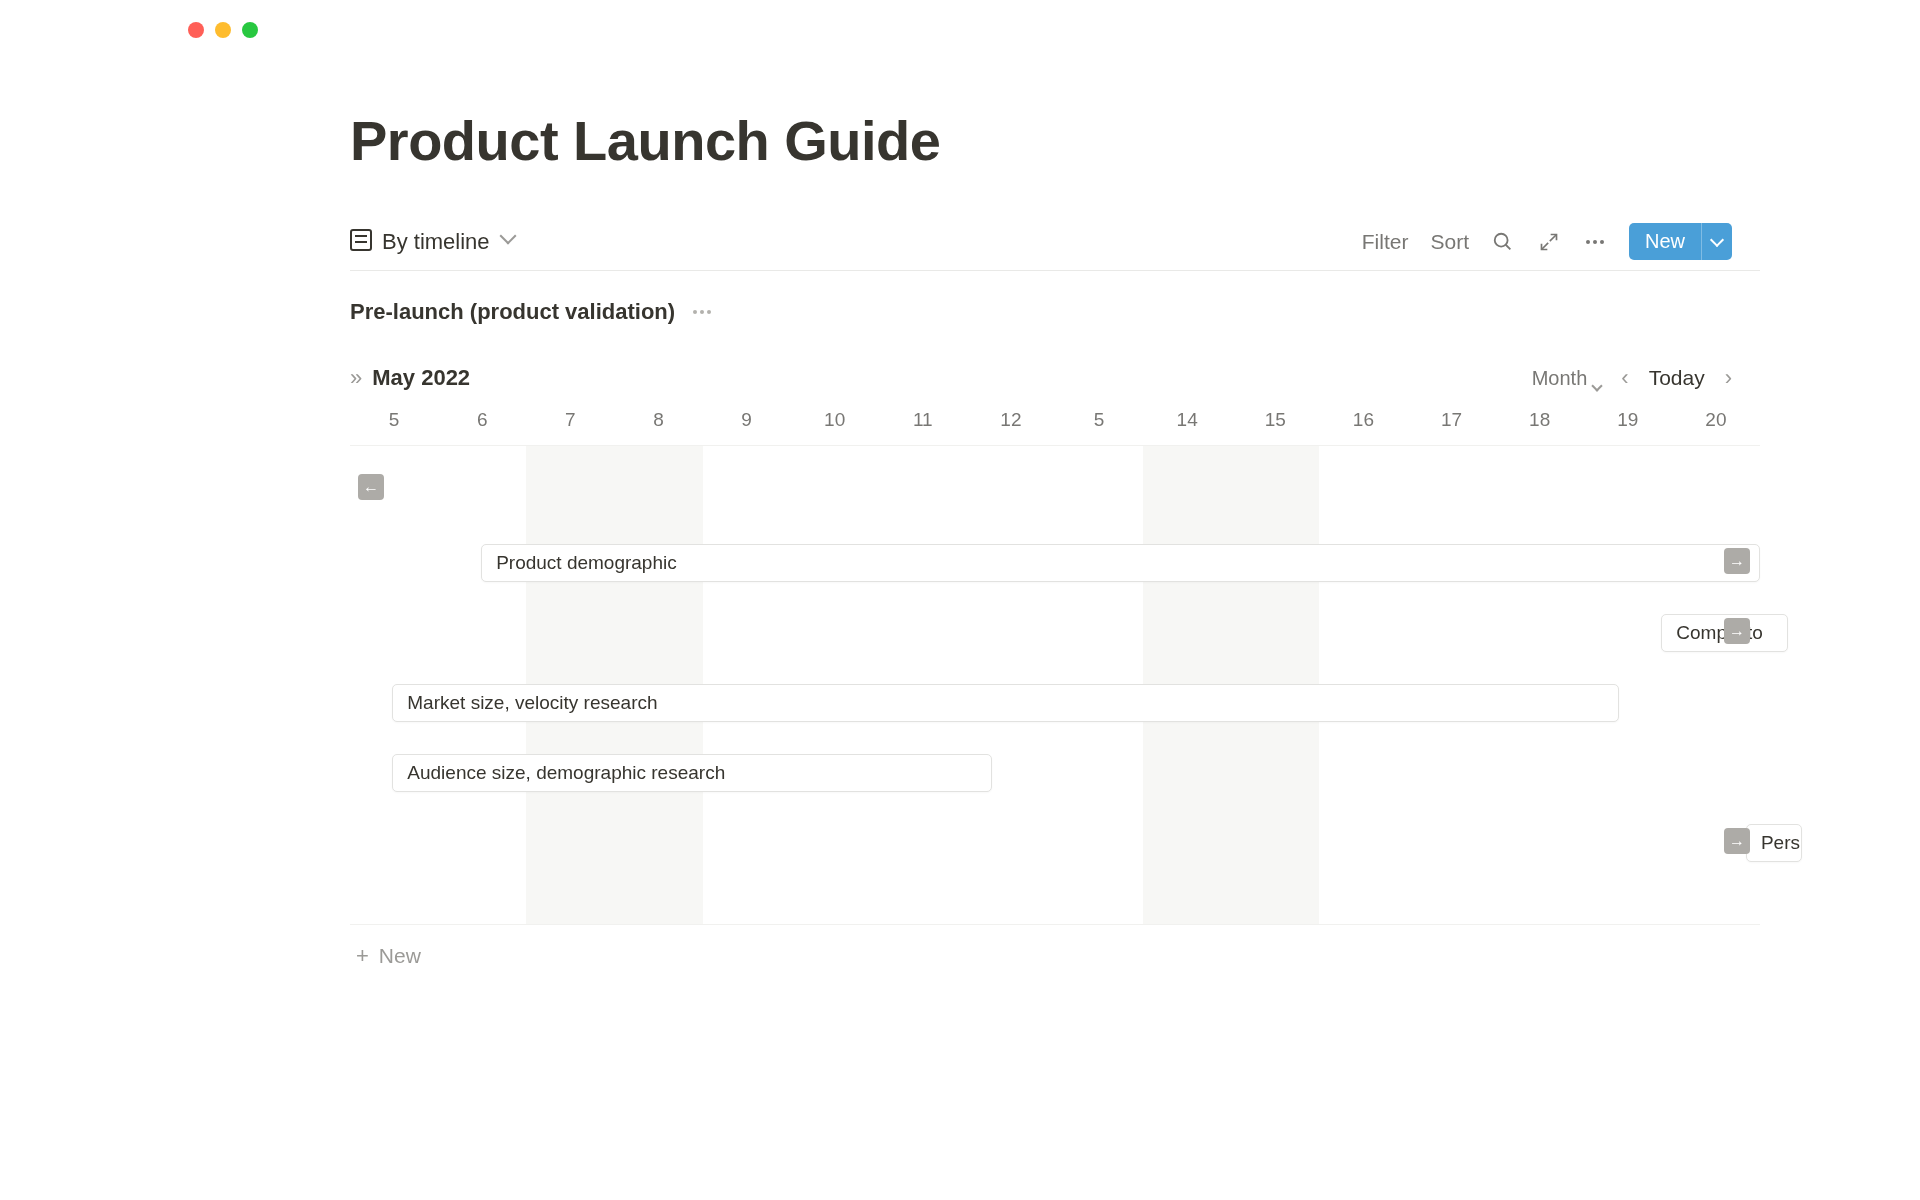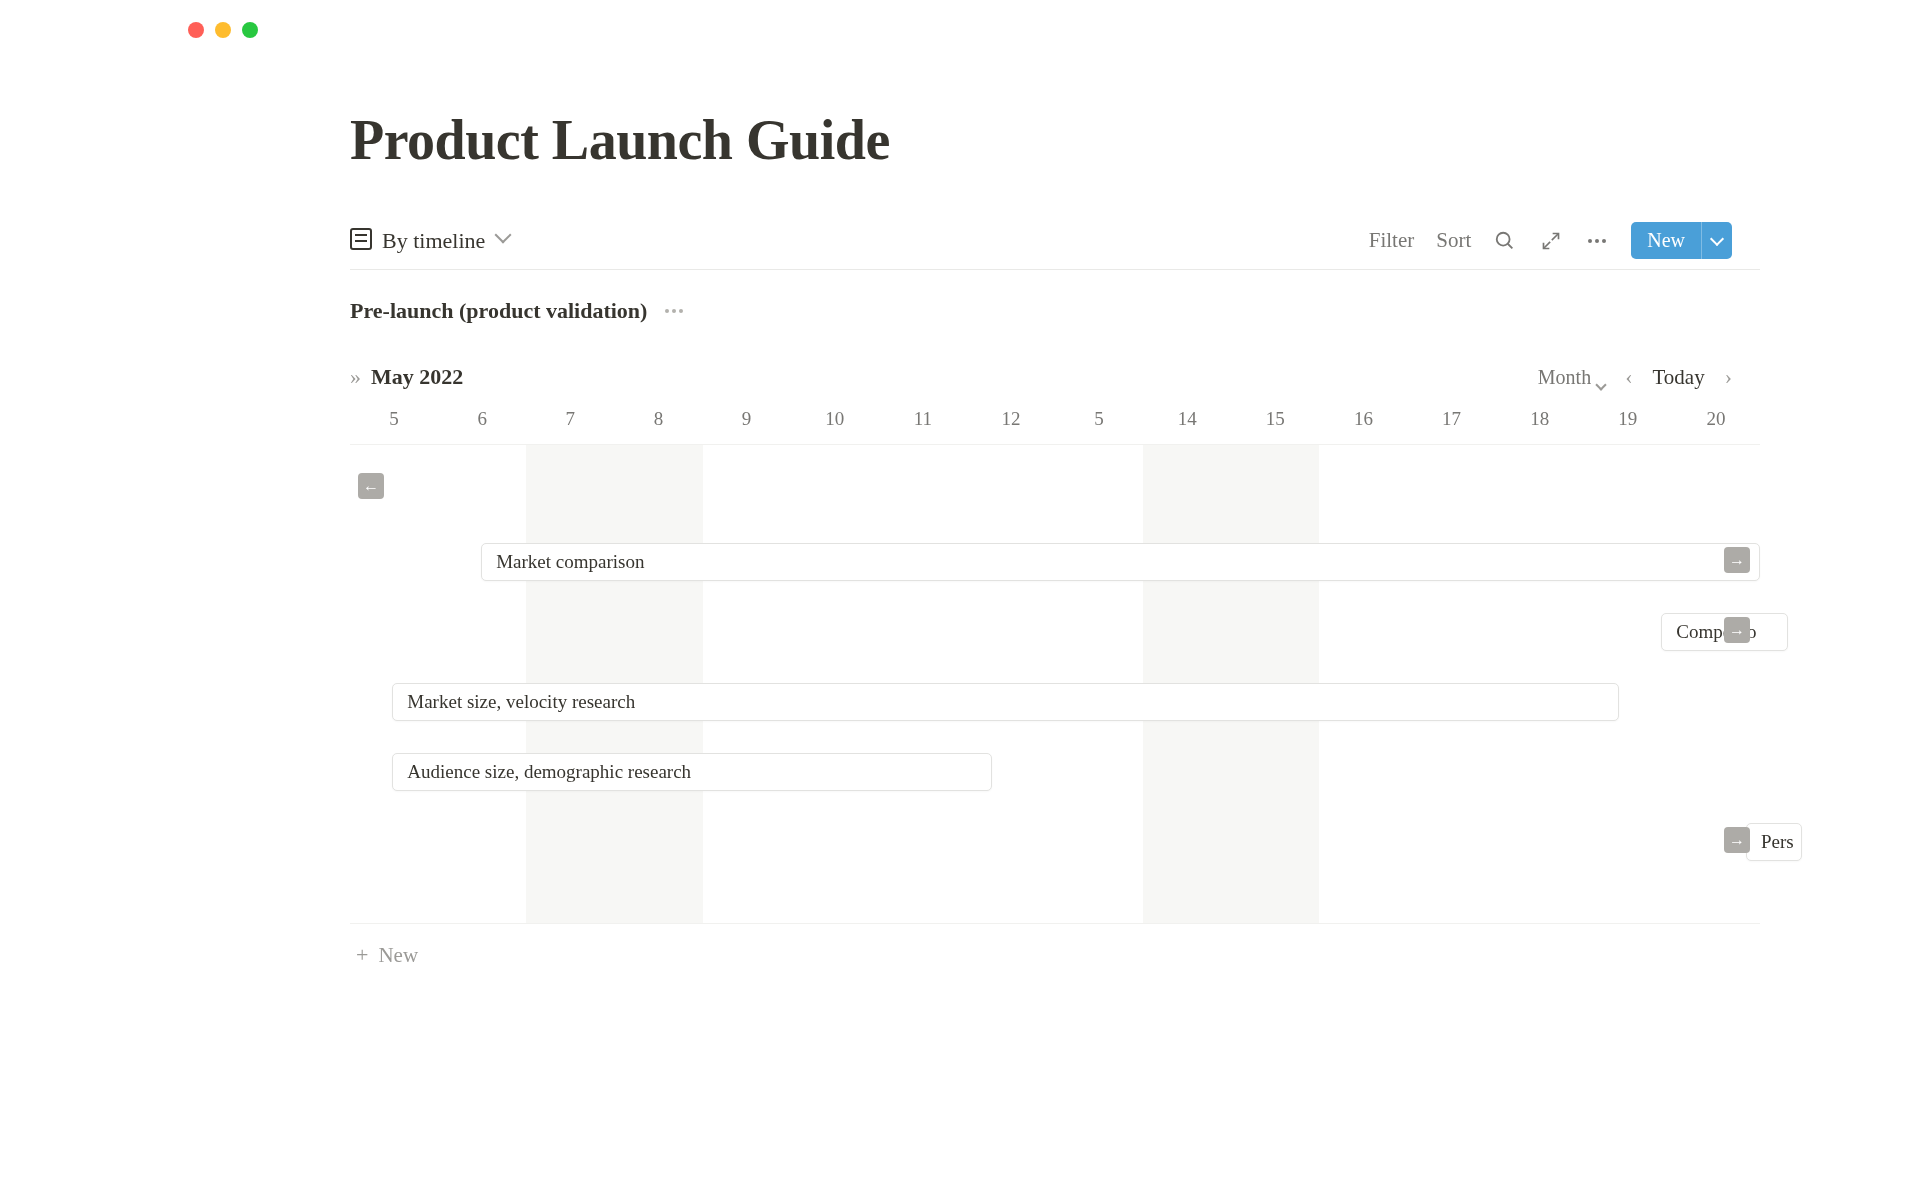--- a/index.html
+++ b/index.html
@@ -24,21 +24,20 @@
 .traffic-lights span {
   width: 16px; height: 16px; border-radius: 50%;
 }
 .tl-red { background: #ff5f57; }
 .tl-yellow { background: #febc2e; }
 .tl-green { background: #28c840; }
 
 .content {
   padding: 70px 0 0 190px;
   width: 1600px;
-  font-family: Liberation Serif, serif;
 }
 
 .page-title {
   font-size: 56px;
   font-weight: 700;
   color: #37352f;
   letter-spacing: -0.5px;
   margin-bottom: 50px;
 }
 
@@ -430,21 +429,21 @@
             <div class="band wk"></div>
             <div class="band"></div>
             <div class="band"></div>
             <div class="band"></div>
             <div class="band"></div>
             <div class="band"></div>
           </div>
 
         <div class="scroll-left-badge">←</div>
 
-        <div class="task-bar bar-1">Market comparison</div>
+        <div class="task-bar bar-1">Product demographic</div>
         <div class="scroll-right-badge sr-badge-1">→</div>
 
         <div class="task-bar bar-2">Competito</div>
         <div class="scroll-right-badge sr-badge-2">→</div>
 
         <div class="task-bar bar-3">Market size, velocity research</div>
 
         <div class="task-bar bar-4">Audience size, demographic research</div>
 
         <div class="task-bar bar-5">Pers</div>

